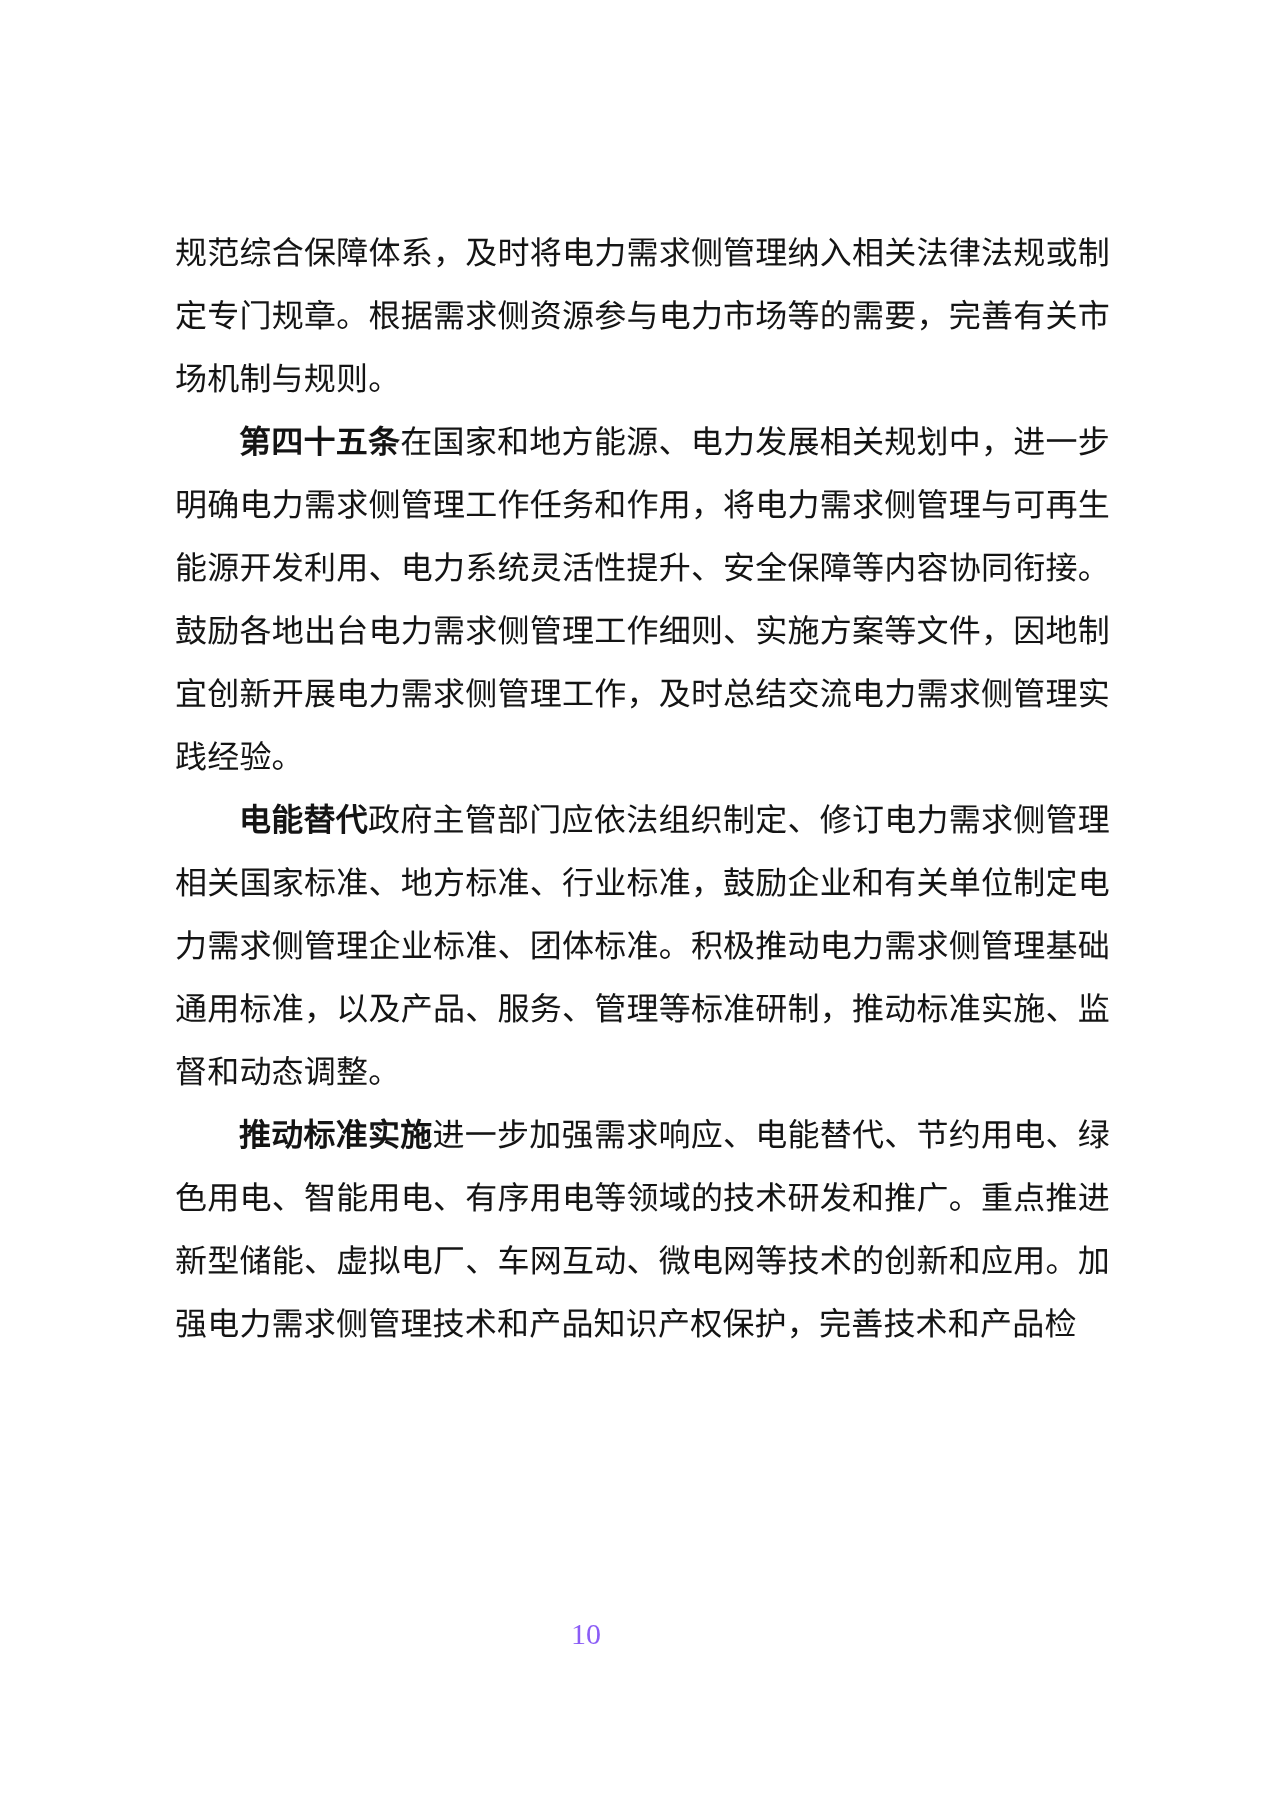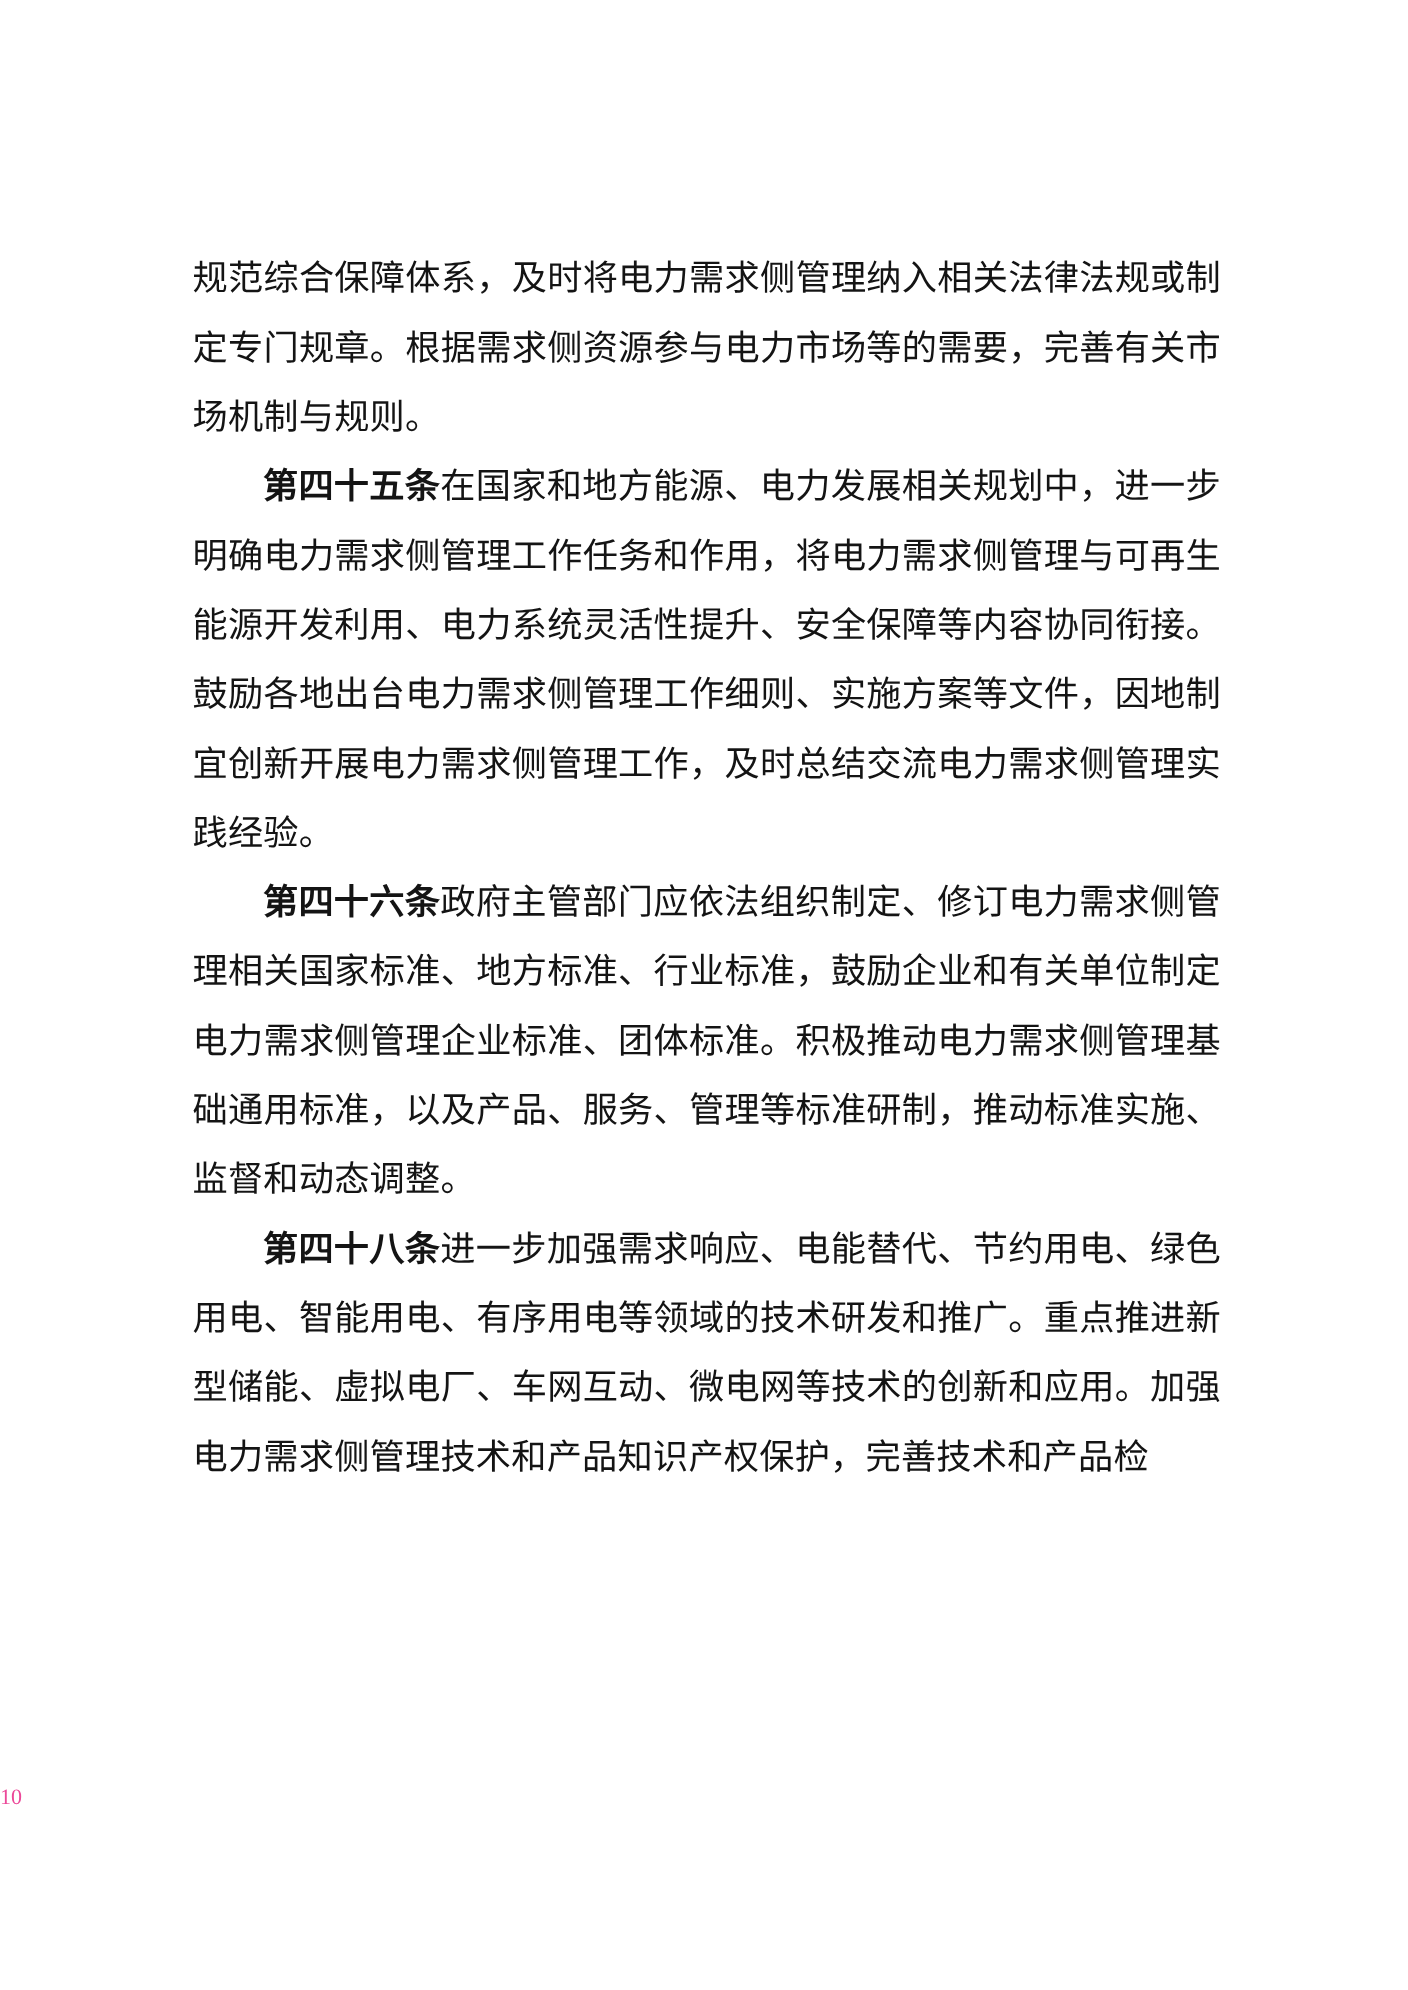--- a/index.html
+++ b/index.html
@@ -34,37 +34,37 @@
     text-indent: 64px;
   }
   .lead {
     font-weight: bold;
   }
   .page-number {
     position: absolute;
     left: 0;
     top: 1616px;
     width: 100%;
-    text-align: left;
-    font-size: 20px;
+    text-align: center;
+    font-size: 30px;
     line-height: 36px;
-    color: #ec4899;
+    color: #8b5cf6;
   }
 </style>
 </head>
 <body>
 
 <div class="page">
   <div class="text-body">
 
     <p><span>规范综合保障体系，及时将电力需求侧管理纳入相关法律法规或制定专门规章。根据需求侧资源参与电力市场等的需要，完善有关市场机制与规则。</span></p>
 
     <p class="indent"><span class="lead">第四十五条</span><span>在国家和地方能源、电力发展相关规划中，进一步明确电力需求侧管理工作任务和作用，将电力需求侧管理与可再生能源开发利用、电力系统灵活性提升、安全保障等内容协同衔接。鼓励各地出台电力需求侧管理工作细则、实施方案等文件，因地制宜创新开展电力需求侧管理工作，及时总结交流电力需求侧管理实践经验。</span></p>
 
-    <p class="indent"><span class="lead">第四十六条</span><span>政府主管部门应依法组织制定、修订电力需求侧管理相关国家标准、地方标准、行业标准，鼓励企业和有关单位制定电力需求侧管理企业标准、团体标准。积极推动电力需求侧管理基础通用标准，以及产品、服务、管理等标准研制，推动标准实施、监督和动态调整。</span></p>
+    <p class="indent"><span class="lead">电能替代</span><span>政府主管部门应依法组织制定、修订电力需求侧管理相关国家标准、地方标准、行业标准，鼓励企业和有关单位制定电力需求侧管理企业标准、团体标准。积极推动电力需求侧管理基础通用标准，以及产品、服务、管理等标准研制，推动标准实施、监督和动态调整。</span></p>
 
 
-    <p class="indent"><span class="lead">第四十八条</span><span>进一步加强需求响应、电能替代、节约用电、绿色用电、智能用电、有序用电等领域的技术研发和推广。重点推进新型储能、虚拟电厂、车网互动、微电网等技术的创新和应用。加强电力需求侧管理技术和产品知识产权保护，完善技术和产品检</span></p>
+    <p class="indent"><span class="lead">推动标准实施</span><span>进一步加强需求响应、电能替代、节约用电、绿色用电、智能用电、有序用电等领域的技术研发和推广。重点推进新型储能、虚拟电厂、车网互动、微电网等技术的创新和应用。加强电力需求侧管理技术和产品知识产权保护，完善技术和产品检</span></p>
 
   </div>
 
   <div class="page-number">10</div>
 </div>
 
 </body></html>

